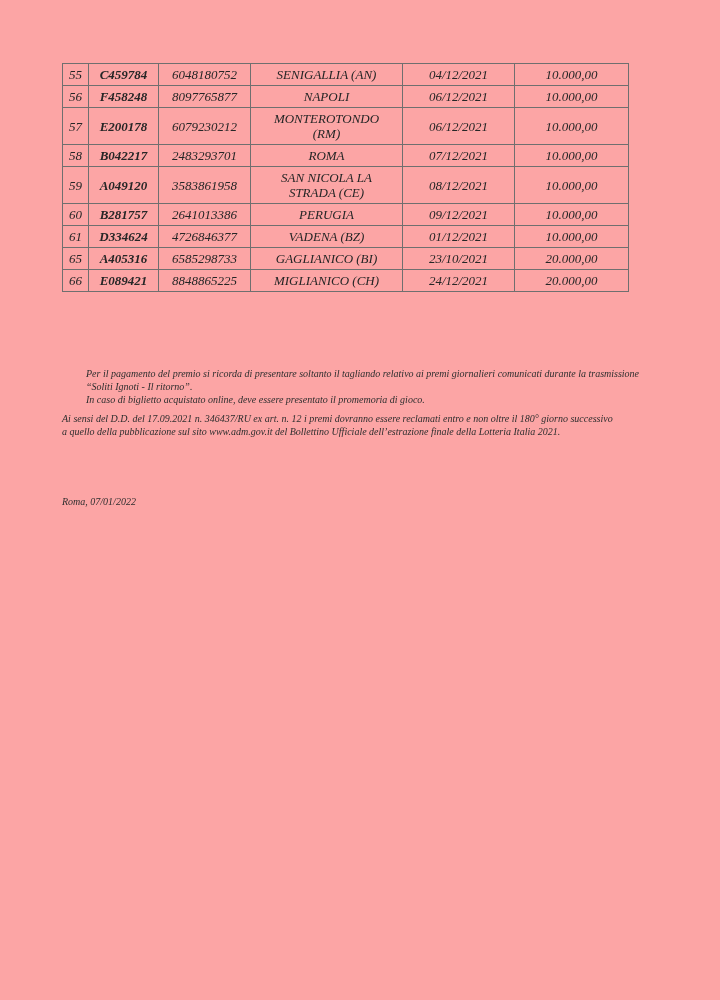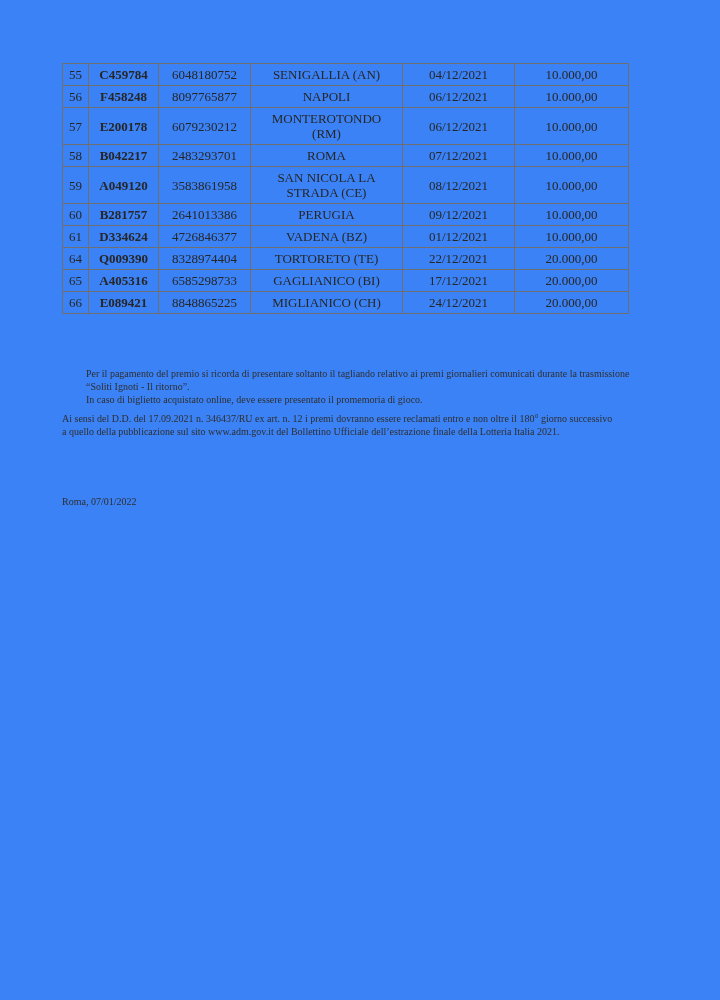--- a/index.html
+++ b/index.html
@@ -6,21 +6,22 @@
   body {
     width: 720px; height: 1000px;
     background: #ffffff;
     font-family: "Liberation Serif", serif;
     color: #2b2b2b;
     position: relative;
     overflow: hidden;
   }
   .page {
     position: absolute; inset: 0;
-    background: #3b82f6;
+    background: #fca5a5;
+    font-style: italic;
   }
   table.prize-table {
     position: absolute;
     left: 62px; top: 63px;
     width: 566px;
     border-collapse: collapse;
     table-layout: fixed;
   }
   table.prize-table td {
     border: 1px solid #6f6f6f;
@@ -127,35 +128,27 @@
       <td>61</td>
       <td class="code">D334624</td>
       <td>4726846377</td>
       <td>VADENA (BZ)</td>
       <td>01/12/2021</td>
       <td>10.000,00</td>
     </tr>
 
 
 
-    <tr>
-      <td>64</td>
-      <td class="code">Q009390</td>
-      <td>8328974404</td>
-      <td>TORTORETO (TE)</td>
-      <td>22/12/2021</td>
-      <td>20.000,00</td>
-    </tr>
 
     <tr>
       <td>65</td>
       <td class="code">A405316</td>
       <td>6585298733</td>
       <td>GAGLIANICO (BI)</td>
-      <td>17/12/2021</td>
+      <td>23/10/2021</td>
       <td>20.000,00</td>
     </tr>
 
     <tr>
       <td>66</td>
       <td class="code">E089421</td>
       <td>8848865225</td>
       <td>MIGLIANICO (CH)</td>
       <td>24/12/2021</td>
       <td>20.000,00</td>

